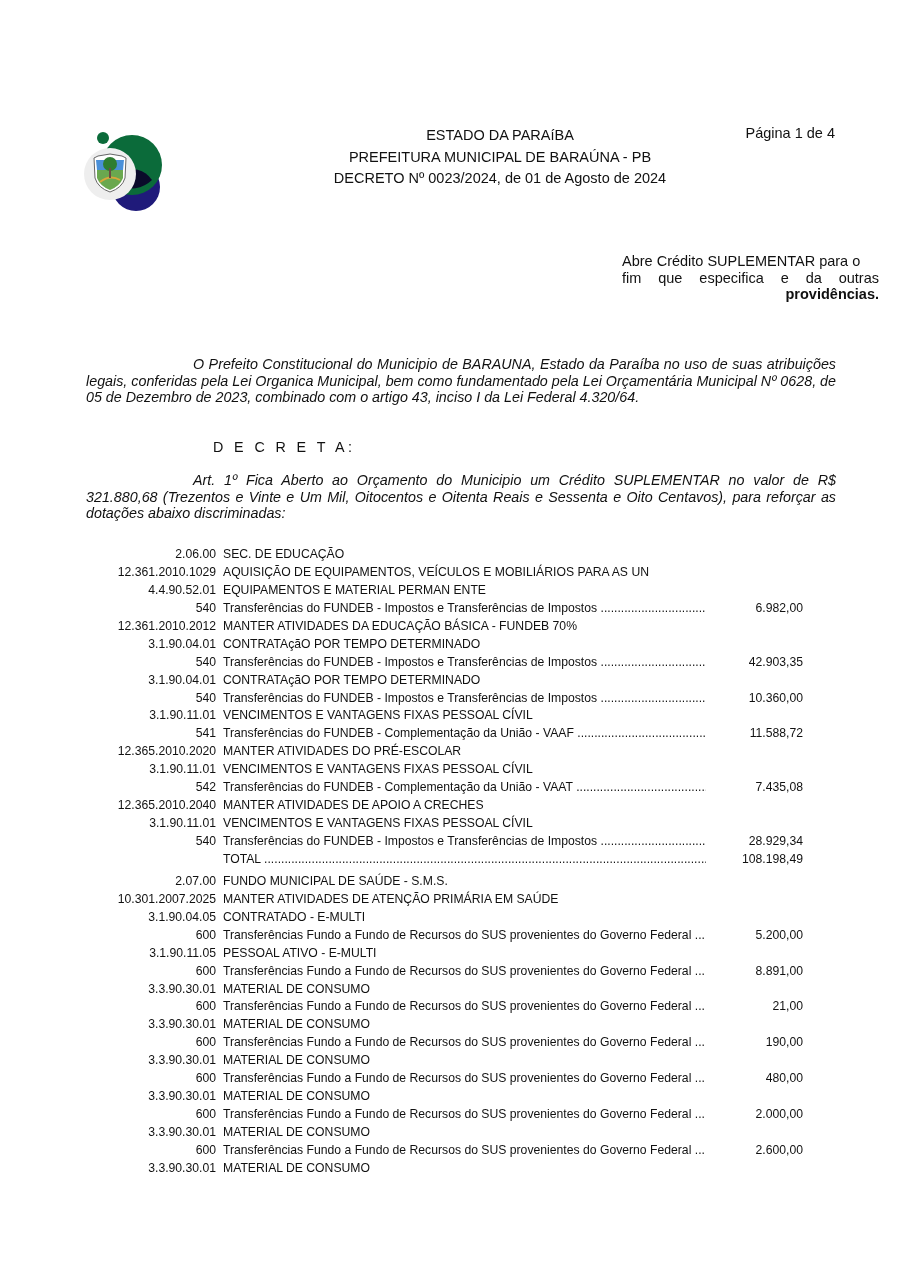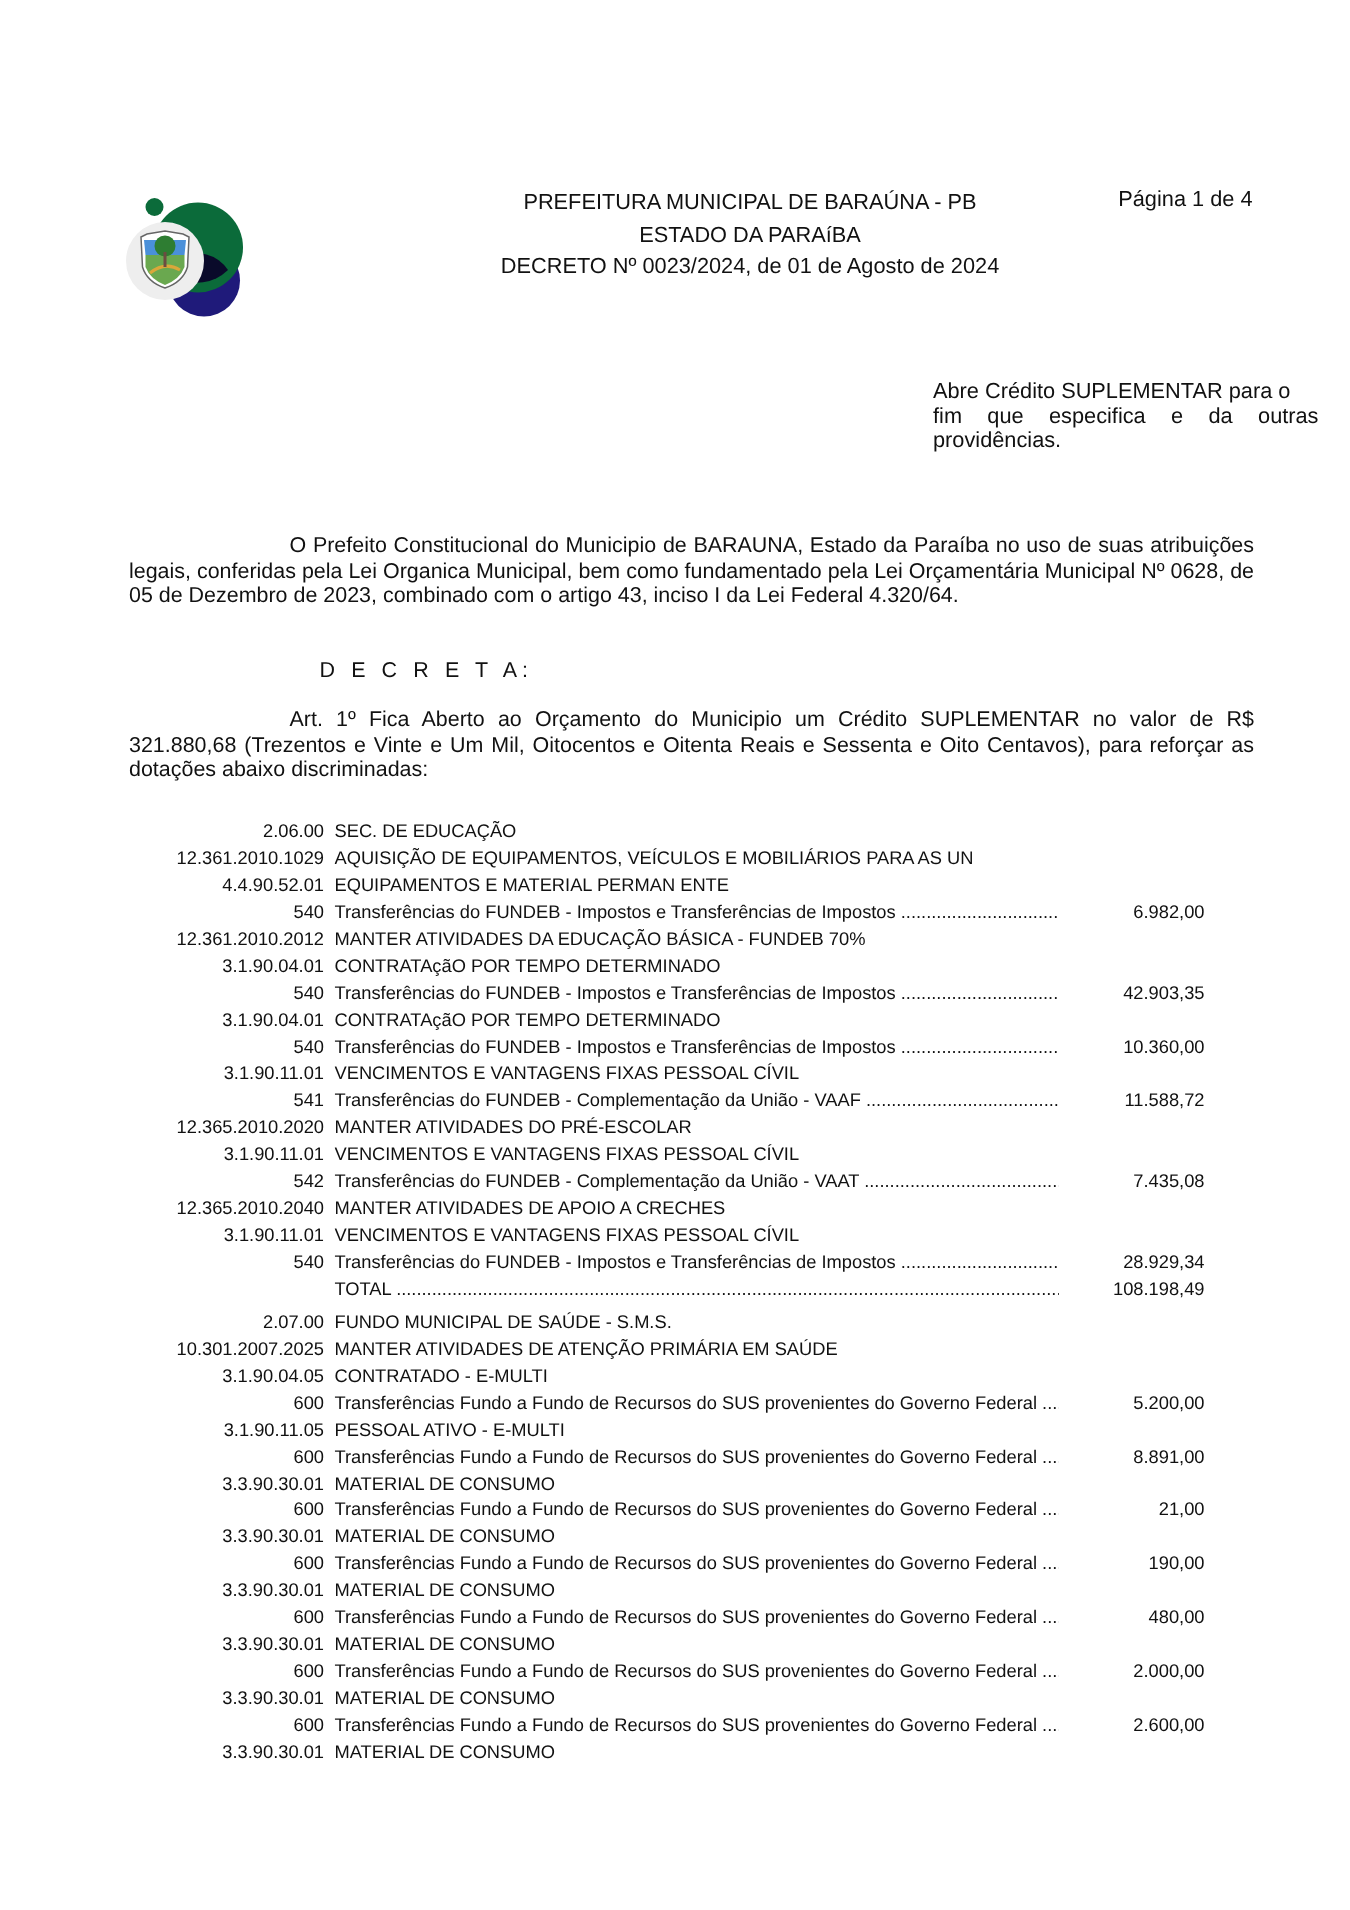--- a/index.html
+++ b/index.html
@@ -4,23 +4,23 @@
 <style>
   html, body { margin: 0; padding: 0; background: #ffffff; }
   body { width: 900px; height: 1273px; position: relative; overflow: hidden;
          font-family: "Liberation Sans", sans-serif; color: #111; }
   .page-num { position: absolute; top: 125px; right: 65px; font-size: 14.5px; }
   .logo { position: absolute; left: 82px; top: 130px; width: 85px; height: 85px; }
   .header { position: absolute; top: 125px; left: 300px; width: 400px; text-align: center;
             font-size: 14.5px; line-height: 21.5px; }
   .ementa { position: absolute; top: 253px; left: 578px; width: 257px; font-size: 14.5px;
             line-height: 16.5px; text-align: justify; margin-left: 44px; }
-  .ementa .last { text-align: left; }
+  .ementa .last { text-align: right; font-weight: bold; }
   .para { position: absolute; left: 86px; width: 750px; font-size: 14.3px; line-height: 16.5px;
-          text-align: justify; }
+          text-align: justify; font-style: italic; }
   .para .indent { display: inline-block; width: 107px; }
   .decreta { position: absolute; top: 439px; left: 213px; font-size: 14.3px; letter-spacing: 3.4px; }
   .table { position: absolute; top: 546px; left: 0; width: 900px; font-size: 12.2px; }
   .row { position: relative; height: 17.95px; line-height: 17.95px; white-space: nowrap; }
   .row .code { position: absolute; right: 684px; text-align: right; }
   .row .desc { position: absolute; left: 223px; width: 483px; overflow: hidden; }
   .row .desc.leader::after { content: " ................................................................................................................................................................................................................"; }
   .row .val { position: absolute; right: 97px; text-align: center; }
   .row.spacer { height: 4px; }
 </style>
@@ -39,22 +39,22 @@
     <path d="M12 28 L16 26 L28 24 L40 26 L44 28 L43 48 Q40 58 28 62 Q16 58 13 48 Z" fill="#ffffff" stroke="#666" stroke-width="1"></path>
     <path d="M14 30 L42 30 L41 40 L15 40 Z" fill="#4a90d9"></path>
     <path d="M15 40 L41 40 L41 48 Q38 56 28 60 Q18 56 15 48 Z" fill="#6aa84f"></path>
     <path d="M18 52 Q28 44 38 50" stroke="#d9a73a" stroke-width="2" fill="none"></path>
     <circle cx="28" cy="34" r="7" fill="#2e7d32"></circle>
     <rect x="27" y="38" width="2" height="10" fill="#6d4c41"></rect>
   </svg>
 </div>
 
 <div class="header">
+  <div>ESTADO  DA PARAíBA</div>
   <div>PREFEITURA MUNICIPAL DE BARAÚNA - PB</div>
-  <div>ESTADO  DA PARAíBA</div>
   <div>DECRETO Nº 0023/2024, de 01 de Agosto de 2024</div>
 </div>
 
 <div class="ementa">
   <div>Abre Crédito SUPLEMENTAR para o</div>
   <div style="text-align-last: justify;">fim que especifica e da outras</div>
   <div class="last">providências.</div>
 </div>
 
 <div class="para" style="top:356px;">

